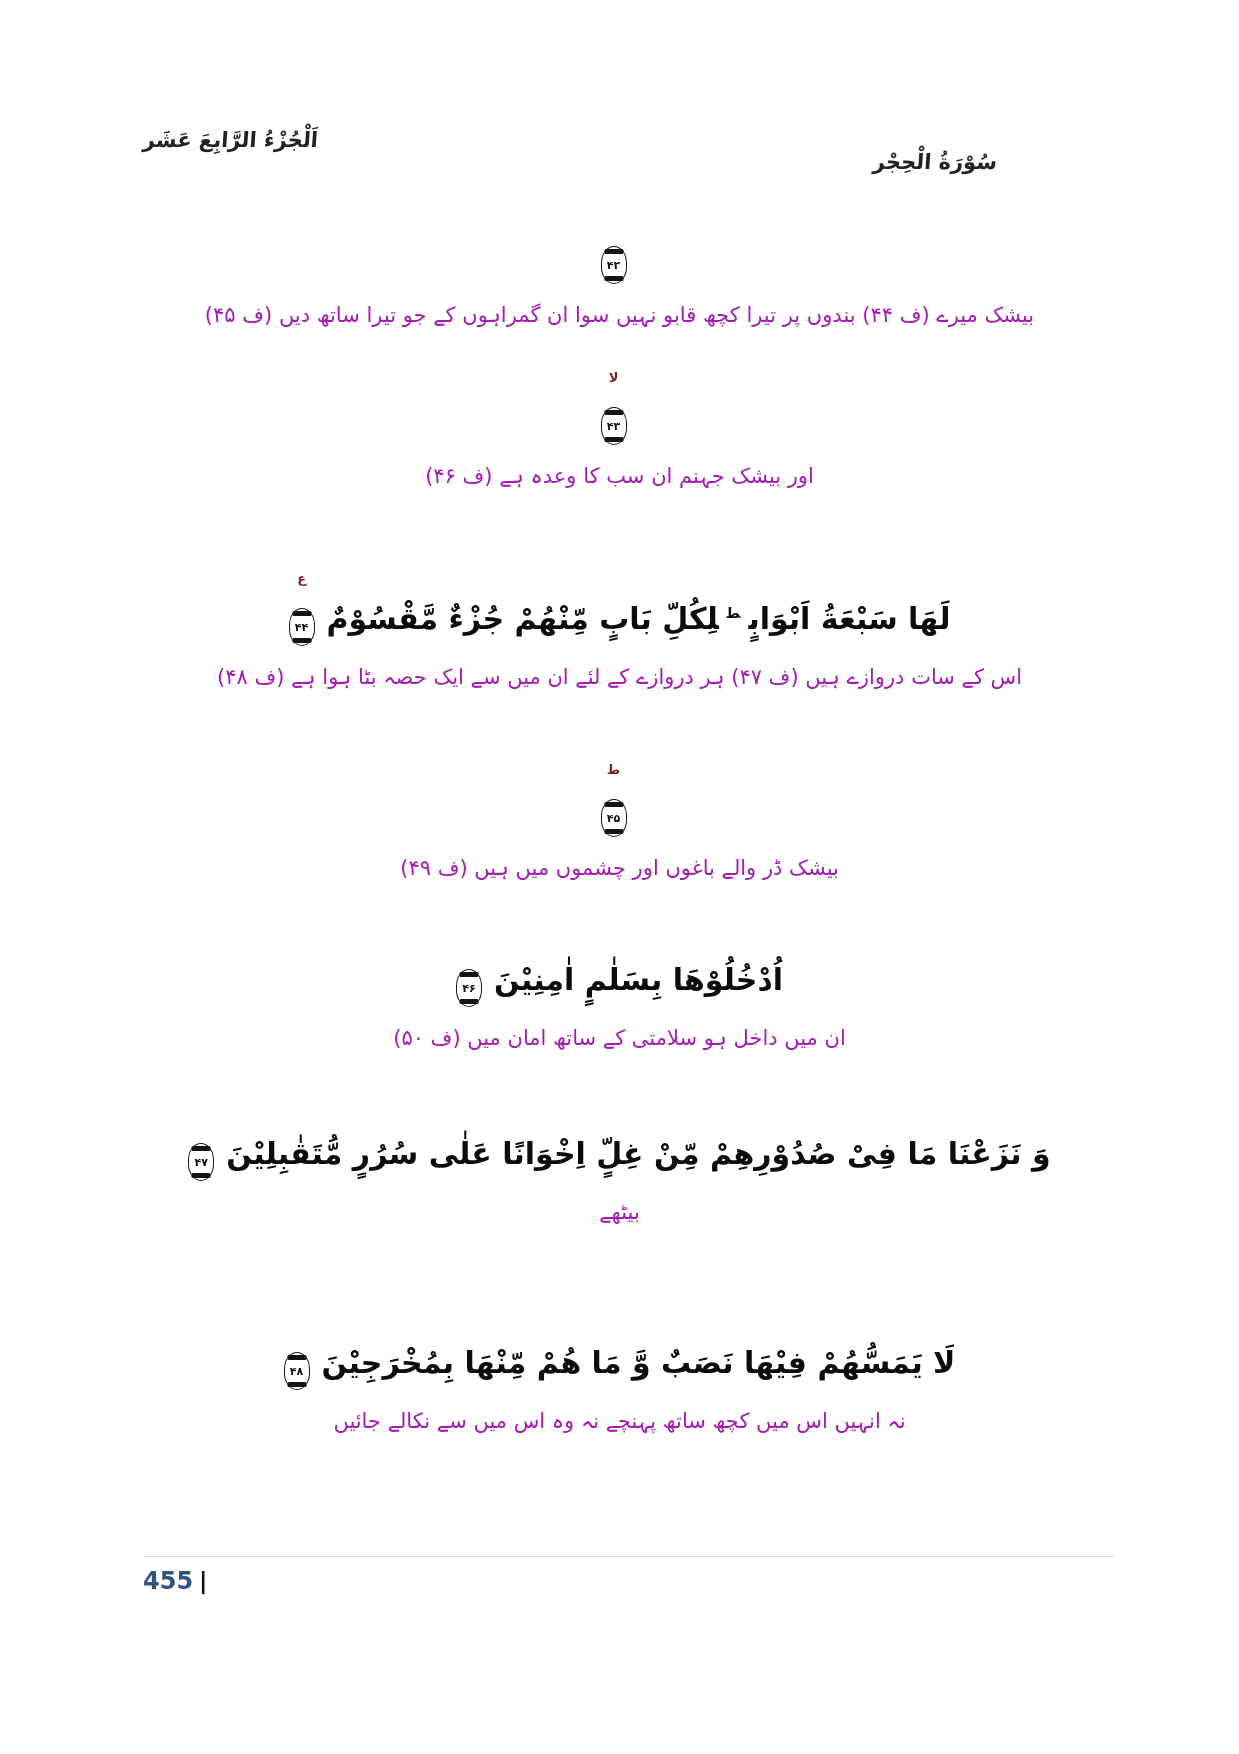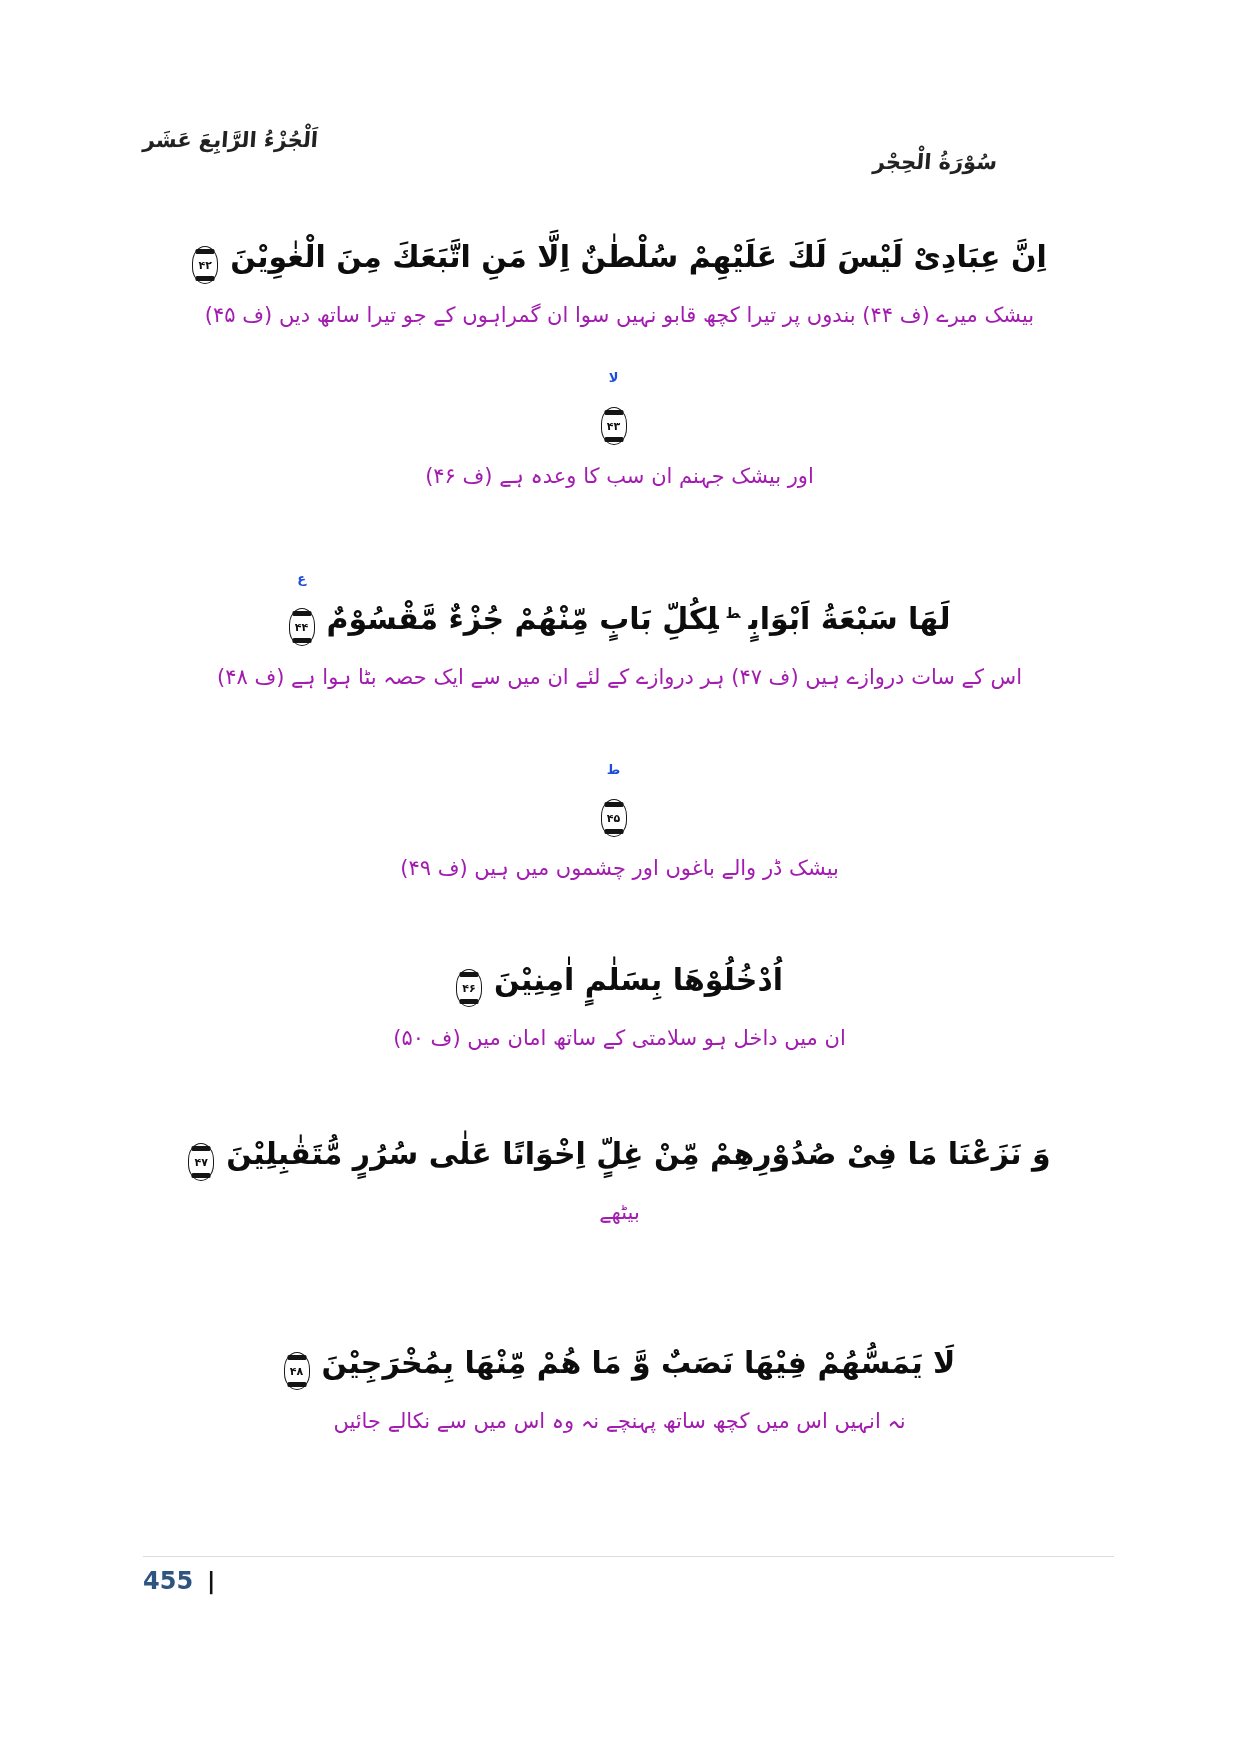--- a/index.html
+++ b/index.html
@@ -42,21 +42,21 @@
   }
   .waqf-mid:empty, .waqf-top:empty, .urdu-line:empty { display: none; }
   .ar-cont:empty { display: none; }
 
   .marker {
     display: inline-block; position: relative;
     margin-right: 12px; vertical-align: middle;
   }
   .waqf-top {
     position: absolute; top: -17px; right: 50%; transform: translateX(50%);
-    font-size: 13px; font-weight: bold; line-height: 1; color: #1d4ed8;
+    font-size: 13px; font-weight: bold; line-height: 1; color: #7f1d1d;
   }
   .medallion {
     display: inline-flex; align-items: center; justify-content: center;
     width: 26px; height: 38px;
     border: 1.6px solid #181818;
     border-radius: 50% / 44%;
     position: relative; background: #fff;
   }
   .medallion::before, .medallion::after {
     content: ""; position: absolute; left: 50%; transform: translateX(-50%);
@@ -70,40 +70,40 @@
     font-size: 21px; line-height: 1.85; color: #a21caf;
     margin-top: 6px;
   }
 
   
   .footer {
     position: absolute; top: 1556px; left: 143px; right: 125px;
   }
   .footer-rule { border-top: 1px solid #dcdcdc; width: 100%; }
   .footer-pageline {
-    margin-top: 10px; display: flex; align-items: center; gap: 14px;
+    margin-top: 10px; display: flex; align-items: center; gap: 6px;
   }
   .page-number { color: #2e5480; font-size: 24px; font-weight: bold; }
   .page-number-sep { color: #111; font-size: 23px; font-weight: bold; }
 </style>
 </head>
 <body>
 
 <div class="page">
 
   <div class="header-row">
     <div class="callig left" dir="rtl">اَلْجُزْءُ الرَّابِعَ عَشَر</div>
     <div class="callig right" dir="rtl">سُوْرَةُ الْحِجْر</div>
   </div>
 
   <div class="verses">
 
     <section class="verse-block" style="margin-top:25px">
       <div class="arabic-line" dir="rtl">
-        <span>اِنَّ عِبَادِیْ لَیْسَ لَكَ عَلَیْهِمْ سُلْطٰنٌ اِلَّا مَنِ اتَّبَعَكَ مِنَ الْغٰوِیْنَ</span><span class="marker"><span class="medallion">
+        <span class="marker"><span class="medallion">
               <span class="vnum">۴۲</span>
             </span></span>
       </div>
       <div class="urdu-line" dir="rtl">بیشک میرے (ف ۴۴) بندوں پر تیرا کچھ قابو نہیں سوا ان گمراہوں کے جو تیرا ساتھ دیں (ف ۴۵)</div>
 
     </section>
 
     <section class="verse-block" style="margin-top:51px">
       <div class="arabic-line" dir="rtl">
         <span class="marker"><span class="waqf-top">لا</span><span class="medallion">

